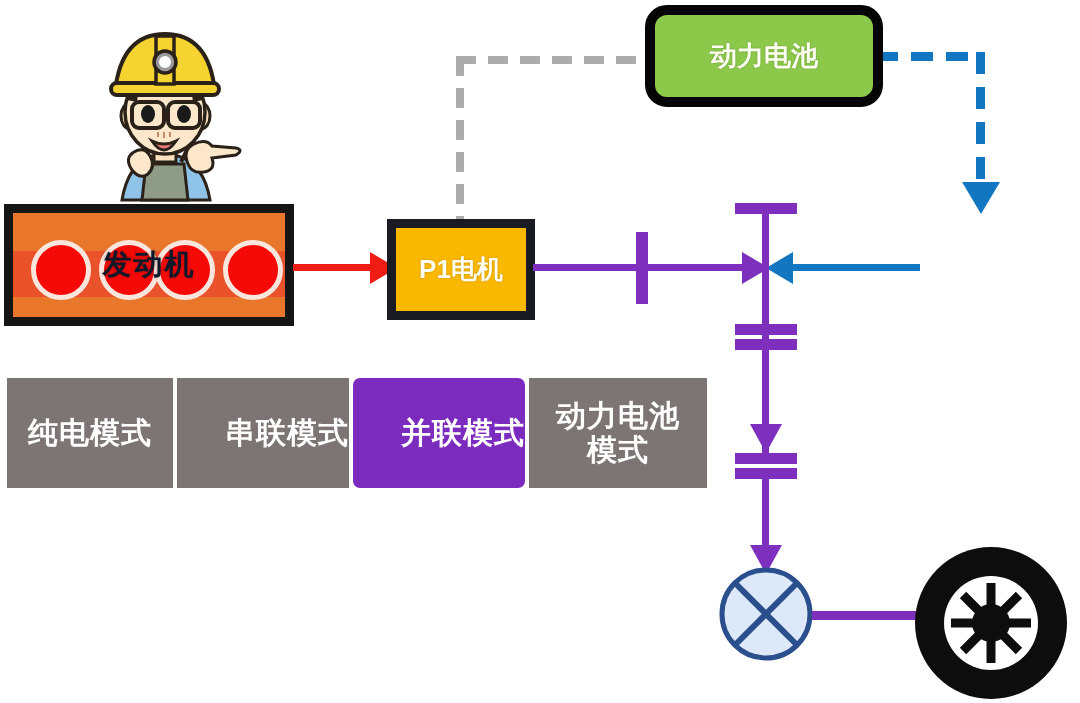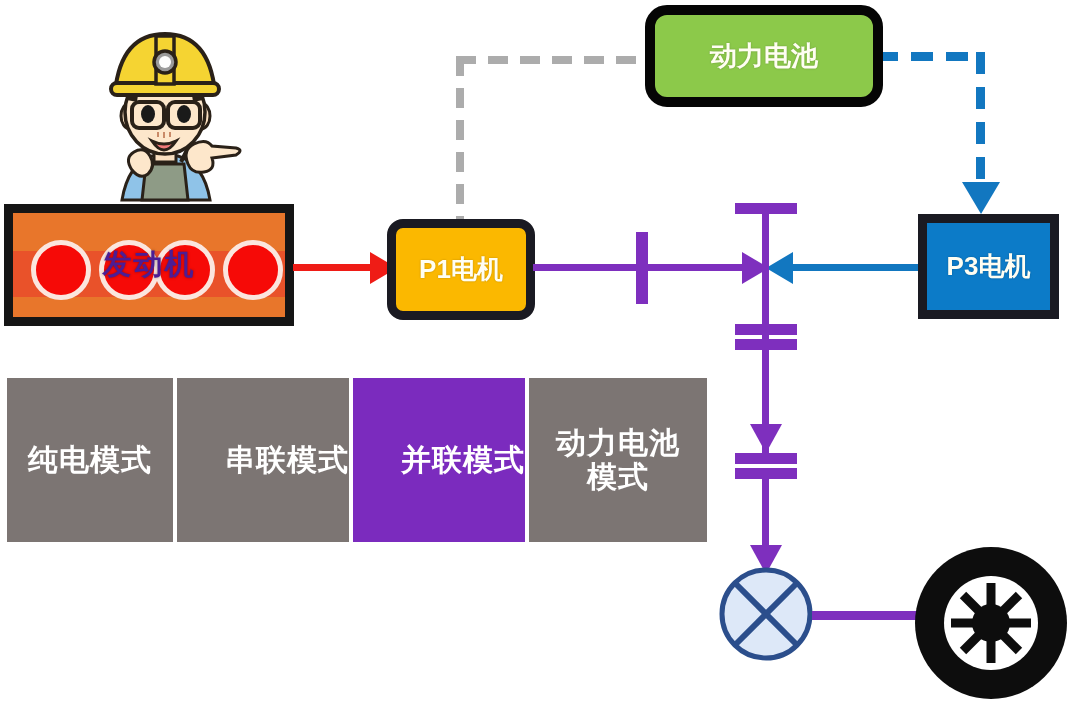--- a/index.html
+++ b/index.html
@@ -36,21 +36,21 @@
     top: 27px;
     width: 60px; height: 60px;
     border-radius: 50%;
     background: #F60A07;
     border: 5px solid #FBE6DE;
     box-sizing: border-box;
   }
   #engine-label {
     left: 0; top: 0; width: 100%; height: 100%;
     display: flex; align-items: center; justify-content: center;
-    color: #4c1d95;
+    color: #0f172a;
     font-size: 29px;
     font-weight: bold;
     letter-spacing: 2px;
     text-shadow: 0 0 3px rgba(0,0,0,.35);
     z-index: 4;
   }
 
   
   .blockbox {
     border: 9px solid #1A1A22;
@@ -60,61 +60,60 @@
     justify-content: center;
     font-weight: bold;
     color: #FFFEF2;
     text-shadow: 0 0 2px rgba(0,0,0,.25);
   }
   #p1-motor {
     left: 387px; top: 219px;
     width: 148px; height: 101px;
     background: #FBB800;
     font-size: 26px;
-    border-radius: 16px;
   }
   #p3-motor {
     left: 918px; top: 214px;
     width: 141px; height: 105px;
     background: #0C7BC8;
     font-size: 26px;
   }
   #battery {
     left: 645px; top: 5px;
     width: 238px; height: 102px;
     background: #8CC94A;
     border: 10px solid #050505;
     border-radius: 22px;
     font-size: 27px;
   }
 
   
   #mode-bar {
     left: 7px; top: 378px;
-    width: 698px; height: 164px;
+    width: 698px; height: 110px;
     display: flex;
     gap: 4px;
   }
   .mode-cell {
     flex: 0 0 auto;
     background: #7C7573;
     display: flex;
     align-items: center;
     justify-content: center;
     color: #FFFFFF;
     font-size: 30px;
     font-weight: bold;
     text-align: center;
     line-height: 1.12;
     letter-spacing: 1px;
   }
   .mode-cell.w1 { width: 166px; }
   .mode-cell.w2 { width: 172px; justify-content: flex-end; }
   .mode-cell.w3 { width: 178px; }
-  .mode-cell.active { background: #7B2BBE; }
+  .mode-cell.active { background: #7B2BBE; border-radius: 7px; }
 
   
   .hline, .vline { background: #7E2FBE; }
   .hline { height: 7px; }
   .vline { width: 7px; }
 
   .redline { background: #EF1C16; height: 7px; }
   .blueline { background: #1277C0; height: 7px; }
 
   .clutch-bar { background: #7E2FBE; }
@@ -200,23 +199,20 @@
   <div class="abs clutch-bar" style="left:636px; top:232px; width:12px; height:72px;"></div>
 
   <div class="abs blueline" style="left:790px; top:264px; width:130px;"></div>
   <svg class="abs" style="left:765px; top:252px;" width="28" height="32" viewBox="0 0 28 32">
     <polygon points="28,0 1,16 28,32" fill="#1277C0"></polygon>
   </svg>
   <svg class="abs" style="left:742px; top:252px;" width="28" height="32" viewBox="0 0 28 32">
     <polygon points="0,0 27,16 0,32" fill="#7E2FBE"></polygon>
   </svg>
 
-  <div class="abs blockbox" id="p3-motor">
-    <span>P3电机</span>
-  </div>
 
   <div class="abs vline" style="left:762px; top:205px; height:62px;"></div>
   <div class="abs clutch-bar" style="left:735px; top:203px; width:62px; height:11px;"></div>
 
   <div class="abs vline" style="left:762px; top:267px; height:190px;"></div>
 
   <div class="abs clutch-bar" style="left:735px; top:324px; width:62px; height:11px;"></div>
   <div class="abs clutch-bar" style="left:735px; top:339px; width:62px; height:11px;"></div>
 
   <svg class="abs" style="left:750px; top:424px;" width="32" height="30" viewBox="0 0 32 30">

